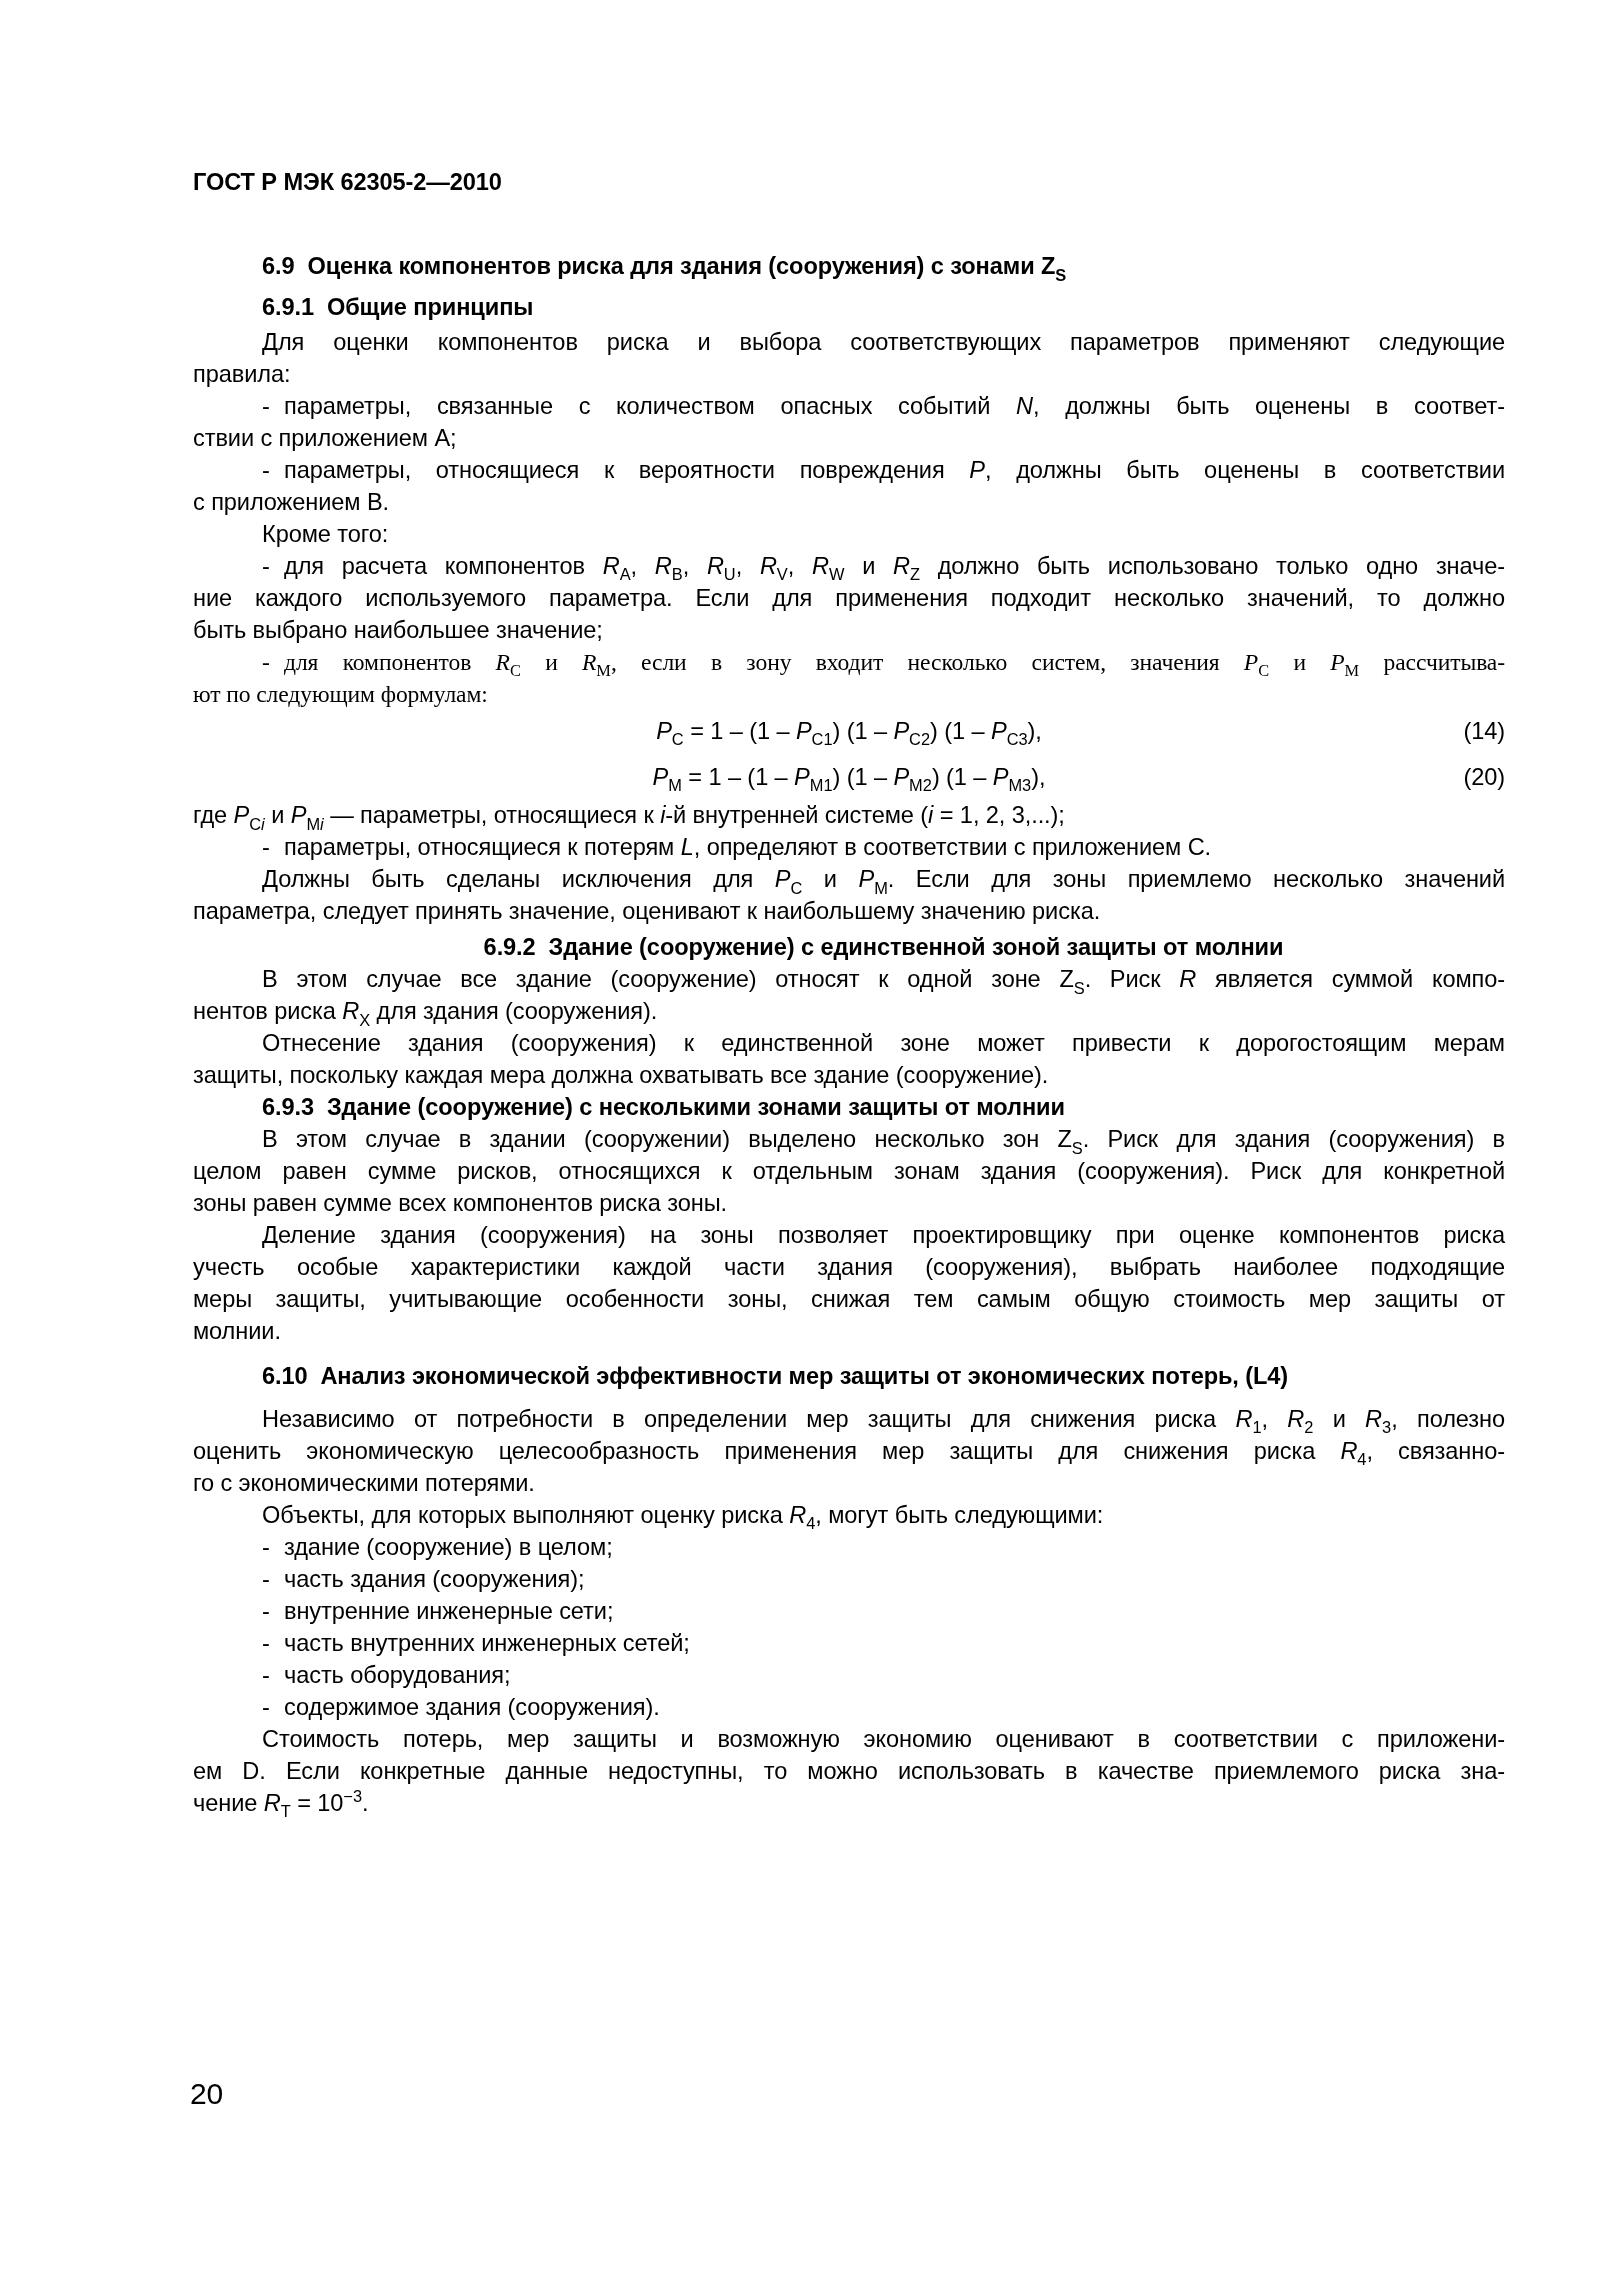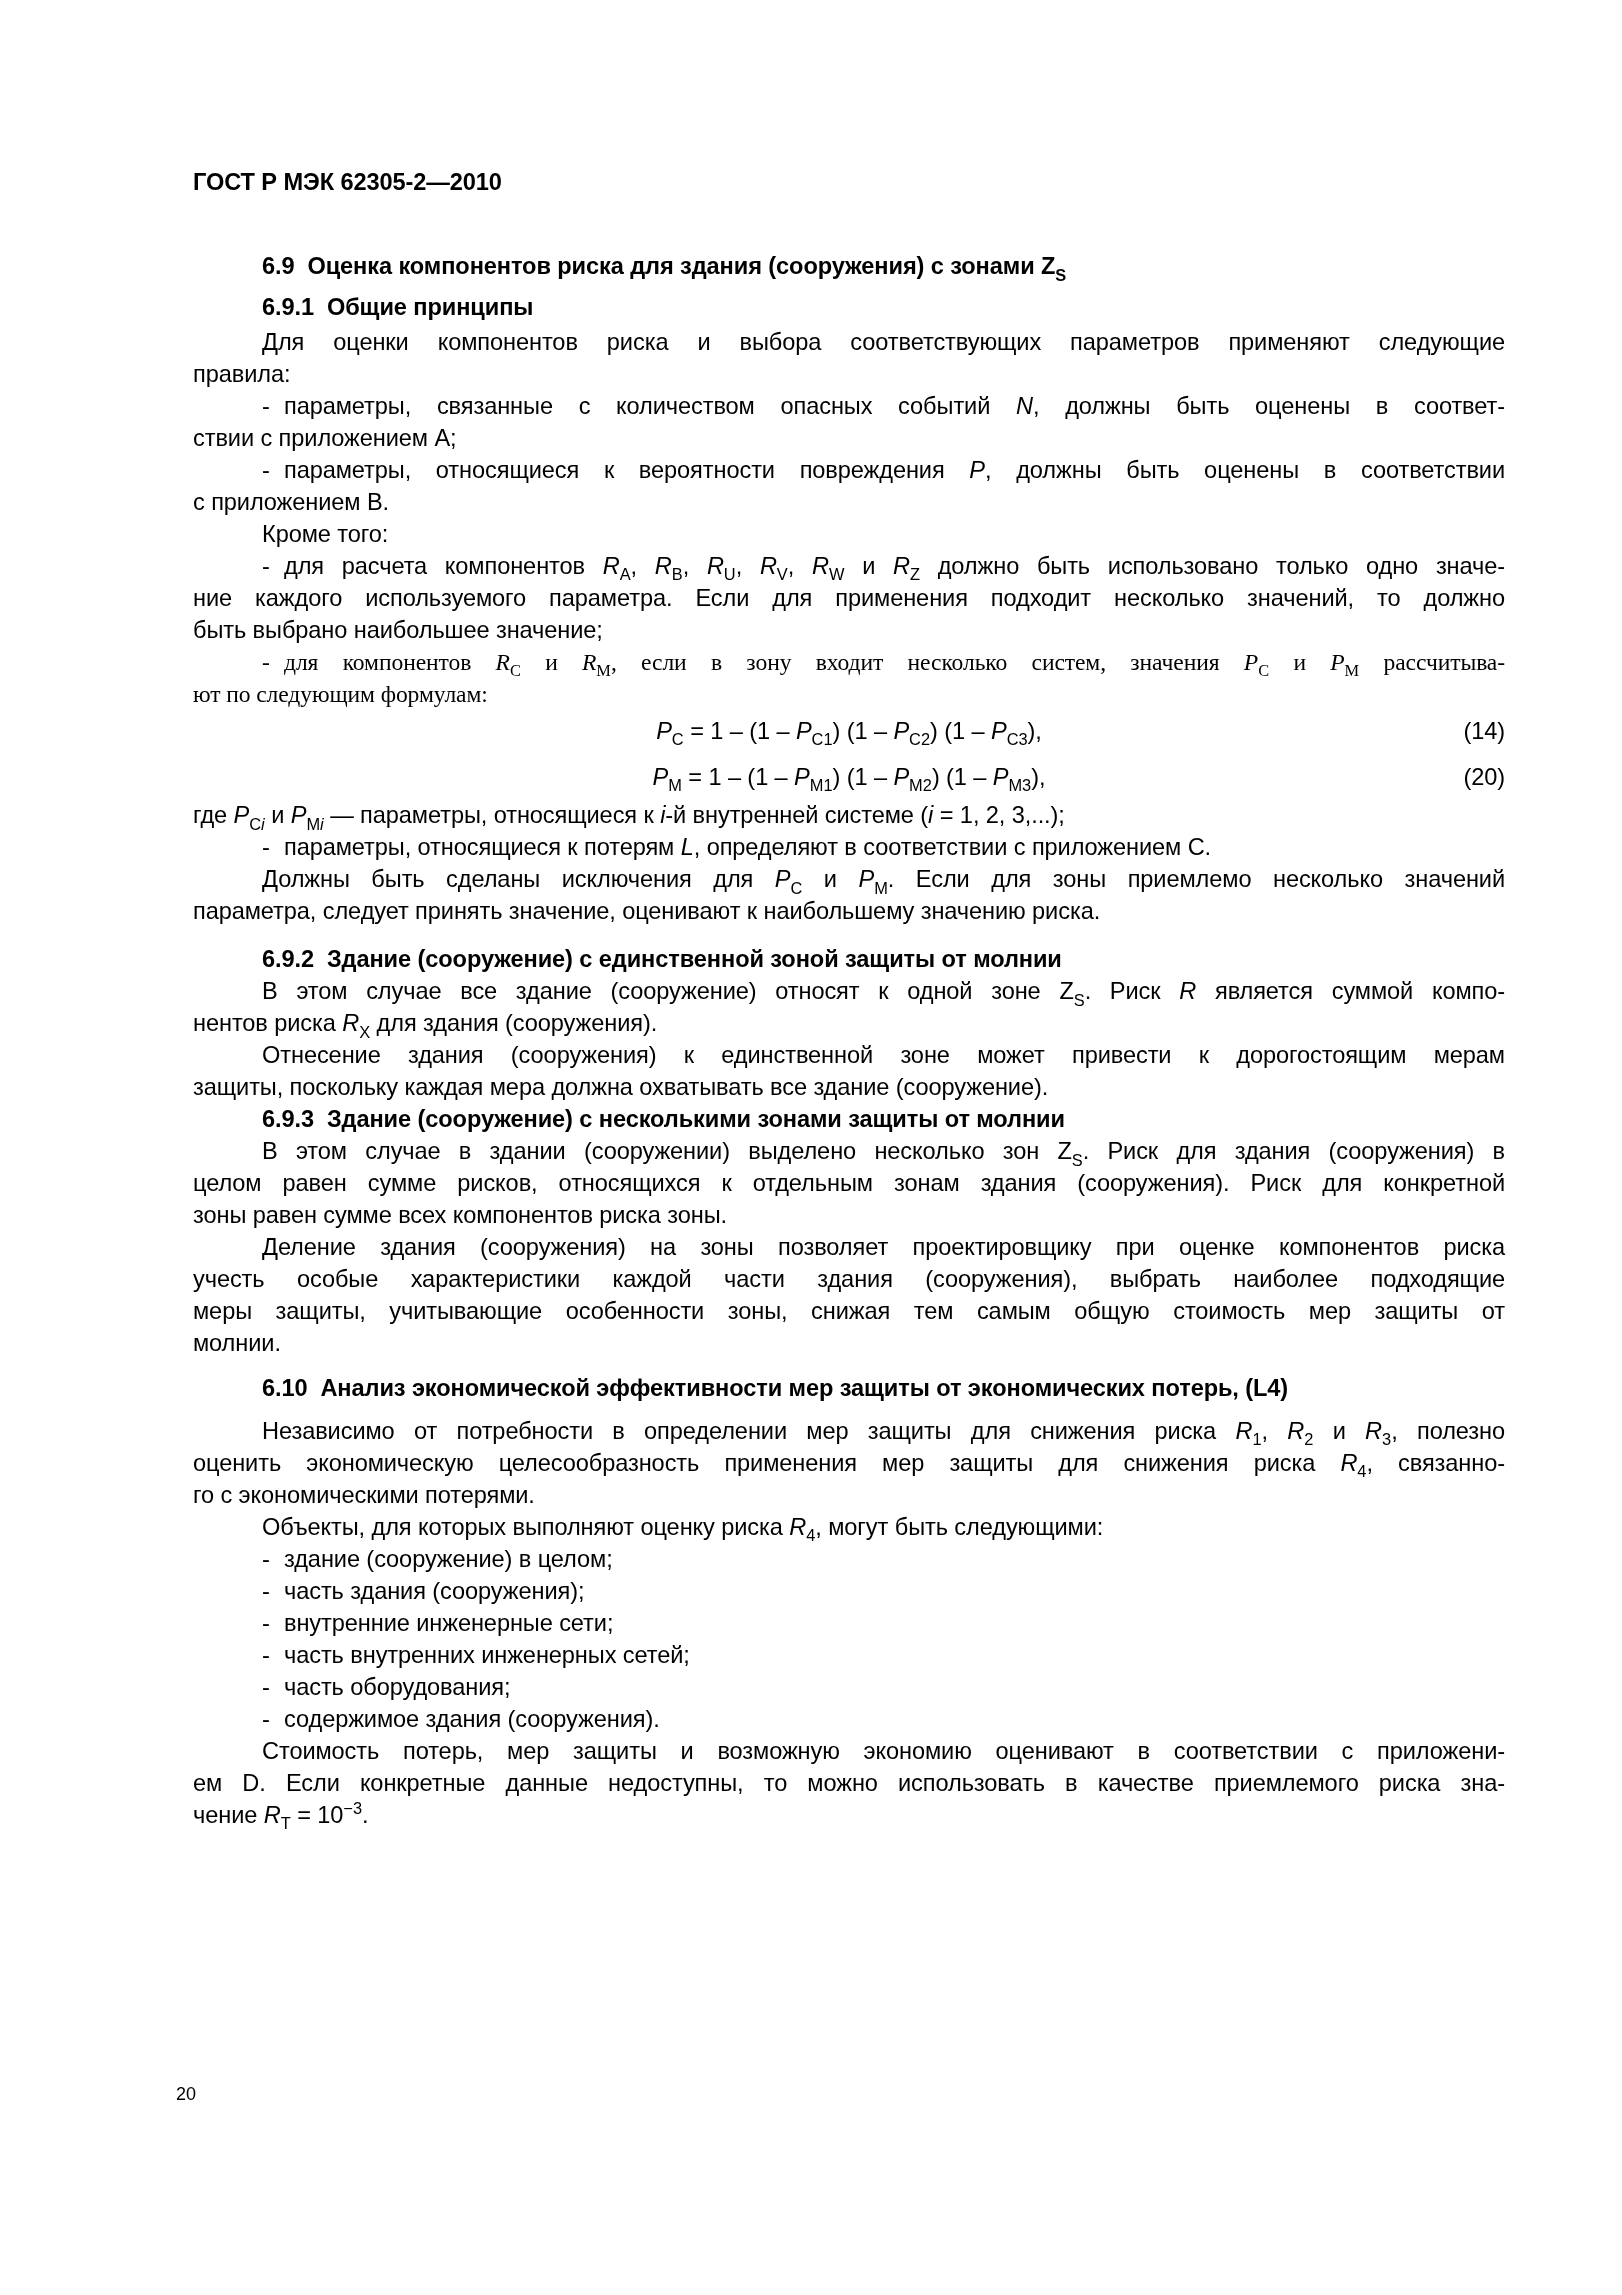--- a/index.html
+++ b/index.html
@@ -18,22 +18,22 @@
   .just { text-align:justify; text-align-last:justify; }
   .ind  { padding-left:69px; }
   .bold { font-weight:bold; }
   .dash { display:inline-block; width:22px; }
   .it   { font-style:italic; }
   .sb   { font-size:16.4px; position:relative; top:6.5px; letter-spacing:0; }
   .sp   { font-size:16.4px; position:relative; top:-8.5px; letter-spacing:0; }
   .formula { text-align:center; }
   .eqnum { position:absolute; right:0; top:0; }
   #footer {
-    position:absolute; left:176px; top:2078px;
-    font-size:18px; line-height:32px;
+    position:absolute; left:190px; top:2078px;
+    font-size:30px; line-height:32px;
   }
 </style>
 </head>
 <body>
 
 <div id="doc">
     <div class="bold" style="margin-top: 12px;">
       <div class="line"><span>ГОСТ Р МЭК 62305-2—2010</span></div>
     </div>
     <div class="bold" style="margin-top: 52px;">
@@ -71,21 +71,21 @@
     <div style="margin-top: 6.5px;">
       <div class="line"><span>где </span><span class="it">P</span><span class="sb">C</span><span class="sb it">i</span><span> и </span><span class="it">P</span><span class="sb">M</span><span class="sb it">i</span><span> — параметры, относящиеся к </span><span class="it">i</span><span>-й внутренней системе (</span><span class="it">i</span><span> = 1, 2, 3,...);</span></div>
     </div>
     <div style="margin-top: 0px;">
       <div class="line ind"><span class="dash">-</span><span>параметры, относящиеся к потерям </span><span class="it">L</span><span>, определяют в соответствии с приложением C.</span></div>
     </div>
     <div style="margin-top: 0px;">
       <div class="line just ind"><span>Должны быть сделаны исключения для </span><span class="it">P</span><span class="sb">C</span><span> и </span><span class="it">P</span><span class="sb">M</span><span>. Если для зоны приемлемо несколько значений</span></div>
       <div class="line"><span>параметра, следует принять значение, оценивают к наибольшему значению риска.</span></div>
     </div>
-    <div class="bold" style="margin-top: 16px;">
+    <div class="bold" style="margin-top: 4px; text-align: center;">
       <div class="line ind"><span>6.9.2&nbsp; Здание (сооружение) с единственной зоной защиты от молнии</span></div>
     </div>
     <div style="margin-top: 0px;">
       <div class="line just ind"><span>В этом случае все здание (сооружение) относят к одной зоне Z</span><span class="sb">S</span><span>. Риск </span><span class="it">R</span><span> является суммой компо-</span></div>
       <div class="line"><span>нентов риска </span><span class="it">R</span><span class="sb">X</span><span> для здания (сооружения).</span></div>
     </div>
     <div style="margin-top: 0px;">
       <div class="line just ind"><span>Отнесение здания (сооружения) к единственной зоне может привести к дорогостоящим мерам</span></div>
       <div class="line"><span>защиты, поскольку каждая мера должна охватывать все здание (сооружение).</span></div>
     </div>

